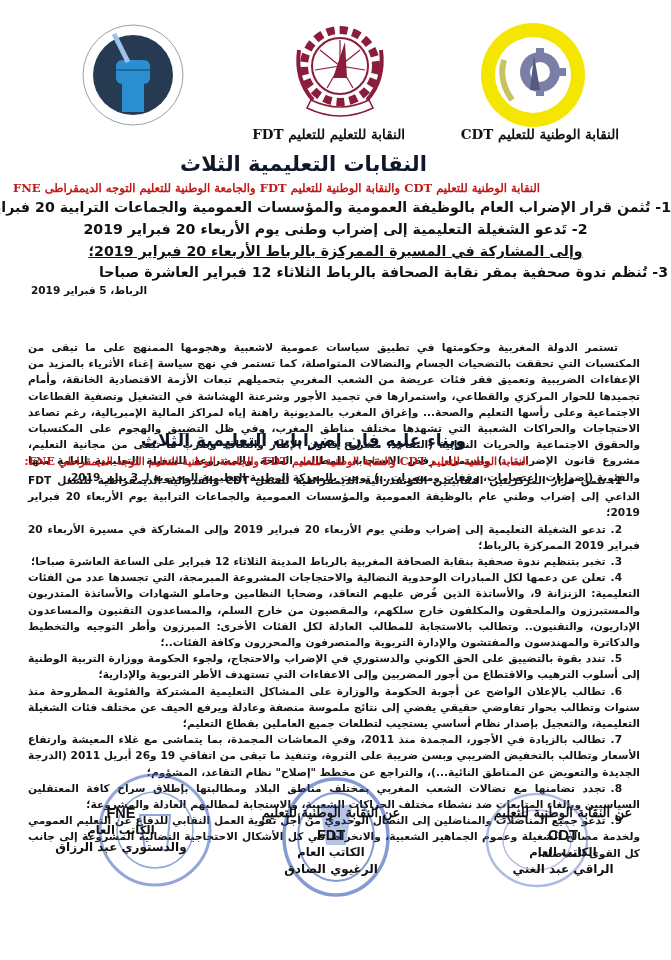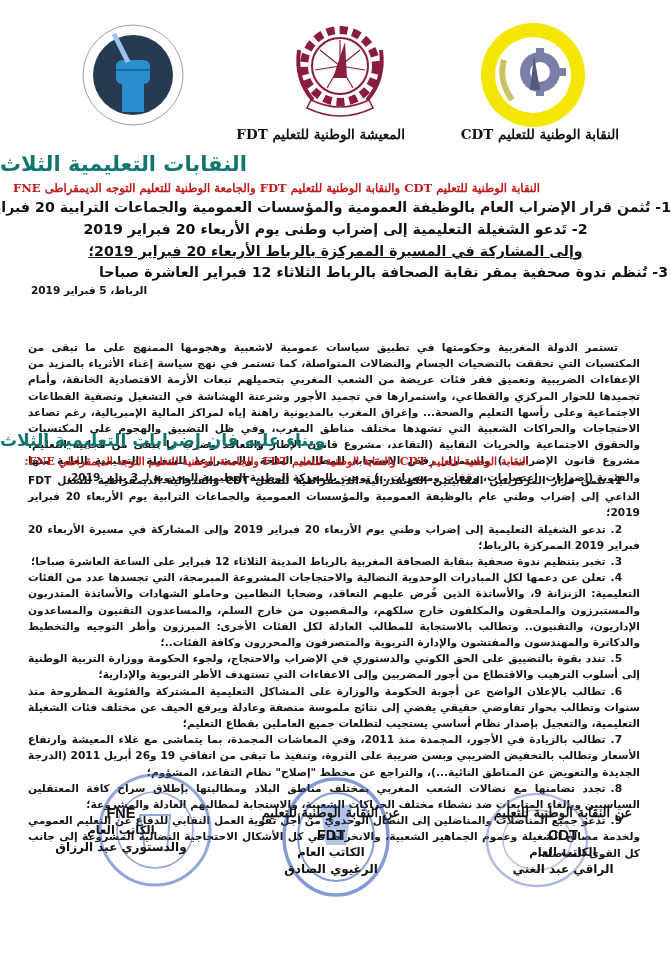--- a/index.html
+++ b/index.html
@@ -19,21 +19,21 @@
   .union-names { position: absolute; top: 126px; left: 0; width: 671px; height: 26px; direction: rtl; }
   .union-name {
     position: absolute; top: 0; font-family: "DejaVu Serif", serif; font-weight: bold;
     font-size: 13.5px; white-space: nowrap; color: #111;
   }
   .union-name.cdt { right: 52px; }
   .union-name.fdt { right: 266px; }
   .union-name.fne { right: 467px; }
 
   .title-red {
-    position: absolute; left: 0; width: 607px; text-align: left; color: #0f766e;
+    position: absolute; left: 0; width: 607px; text-align: center; color: #0f172a;
     font-weight: bold; font-family: "DejaVu Sans", sans-serif;
   }
   .t1 { top: 152px; font-size: 21px; }
   .sub-red {
     position: absolute; left: 0; width: 553px; text-align: center; color: #c01818;
     font-weight: bold; font-size: 11.6px; font-family: "DejaVu Serif", serif; white-space: nowrap;
   }
   .s1 { top: 181px; }
 
   .head-line {
@@ -128,21 +128,21 @@
         <rect x="38" y="40" width="34" height="24" rx="6" fill="#2b8fcf"></rect>
         <rect x="44" y="62" width="22" height="30" fill="#2b8fcf"></rect>
         <line x1="38" y1="50" x2="72" y2="50" stroke="#1a5b88" stroke-width="1.5"></line>
       </g>
       <line x1="36" y1="14" x2="50" y2="42" stroke="#9fc3e8" stroke-width="5"></line>
     </svg>
   </div>
 
   <div class="union-names">
     <span class="union-name cdt">النقابة الوطنية للتعليم CDT</span>
-    <span class="union-name fdt">المعيشة الوطنية للتعليم FDT</span>
+    <span class="union-name fdt">النقابة للتعليم للتعليم FDT</span>
   </div>
 
   <div class="title-red t1">النقابات التعليمية الثلاث</div>
   <div class="sub-red s1">النقابة الوطنية للتعليم CDT والنقابة الوطنية للتعليم FDT والجامعة الوطنية للتعليم التوجه الديمقراطى FNE</div>
 
   <div class="head-line h1">1- تُثمن قرار الإضراب العام بالوظيفة العمومية والمؤسسات العمومية والجماعات الترابية 20 فبراير 2019</div>
   <div class="head-line h2">2- تَدعو الشغيلة التعليمية إلى إضراب وطنى يوم الأربعاء 20 فبراير 2019</div>
   <div class="head-line h3">وإلى المشاركة في المسيرة الممركزة بالرباط الأربعاء 20 فبراير 2019؛</div>
   <div class="head-line h4">3- تُنظم ندوة صحفية بمقر نقابة الصحافة بالرباط الثلاثاء 12 فبراير العاشرة صباحا</div>
 

